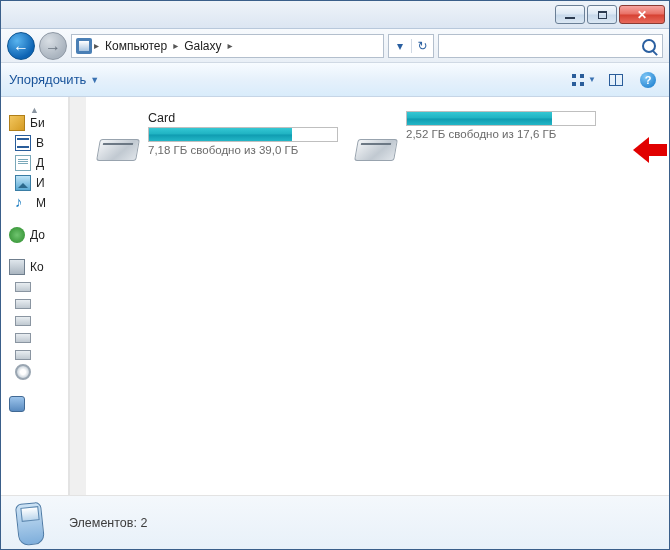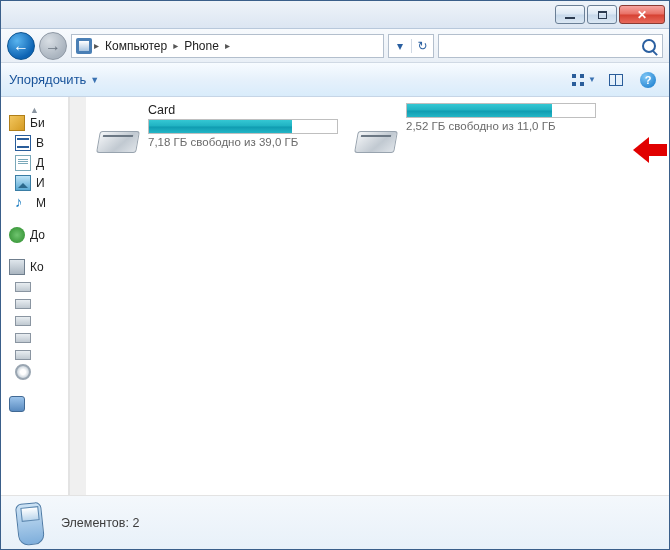--- a/index.html
+++ b/index.html
@@ -103,21 +103,21 @@
   .ic-img::before{content:"";position:absolute;left:2px;bottom:2px;width:0;height:0;border-left:5px solid transparent;border-right:5px solid transparent;border-bottom:5px solid #2d6a8d;}
   .ic-mus{background:transparent;}
   .ic-mus::before{content:"♪";color:#1d7dc1;font-size:15px;line-height:14px;}
   .ic-home{background:radial-gradient(circle,#6fc46f,#2a8a2a);border-radius:50%;}
   .ic-comp{background:linear-gradient(#dfe6ec,#aab5c0);border:1px solid #6f7e8d;box-sizing:border-box;}
   .ic-drv{background:linear-gradient(#e8edf1,#c0c9d1);border:1px solid #8a95a1;box-sizing:border-box;height:10px;margin-top:3px;}
   .ic-cd{border:2px solid #9aa6b2;border-radius:50%;box-sizing:border-box;background:radial-gradient(circle,#fff 30%,#cbd4dc 70%);}
   .ic-ph{background:linear-gradient(#9cc4eb,#5a8bc0);border:1px solid #416994;border-radius:3px;box-sizing:border-box;}
   .scrolltrack{width:17px;background:#f0f0f0;border-left:1px solid #e3e3e3;}
 
-  .content { flex:1; background:#fff; padding:6px 12px 10px 12px; position:relative;}
+  .content { flex:1; background:#fff; padding:14px 12px 10px 12px; position:relative;}
   .tiles { display:flex; gap:18px; width:100%; }
   .tile { display:flex; gap:10px; width:240px; }
   .drive-icon{width:40px;height:36px;margin-top:14px;position:relative;}
   .drive-icon .body3d{position:absolute;bottom:0;left:0;right:0;height:22px;background:linear-gradient(135deg,#f4f6f8,#c1c9d1 60%,#dfe4e9);border:1px solid #98a3ae;border-radius:3px;transform:skewX(-10deg);}
   .drive-icon .slot{position:absolute;bottom:16px;left:5px;right:5px;height:2px;background:#6c7884;transform:skewX(-10deg);}
   .tile-text{display:flex;flex-direction:column;gap:2px;}
   .tile-name{font-size:12.5px;color:#222;}
   .bar{width:190px;height:15px;border:1px solid #bfbfbf;background:#fff;position:relative;}
   .bar-fill{height:100%;background:linear-gradient(to bottom,#34c7d3 0%,#1fb2c2 48%,#0f9bb0 52%,#23b6c6 100%);}
   .tile-free{font-size:11.5px;color:#6a6a6a;}
@@ -127,21 +127,21 @@
   .arrow-marker .head{display:inline-block;width:0;height:0;border-top:13px solid transparent;border-bottom:13px solid transparent;border-right:16px solid #e10000;vertical-align:middle;}
 
   .detailsbar{
     height:54px; border-top:1px solid #e3e3e3;
     background:linear-gradient(to bottom,#f4f8fc,#e8f1f9);
     display:flex; align-items:center; gap:12px; padding:0 10px;
   }
   .phone-large{width:38px;height:44px;position:relative;}
   .phone-large .pbody{position:absolute;inset:2px 6px 0 6px;background:linear-gradient(#cde3f5,#7eaedb);border:1px solid #4d7aa5;border-radius:6px 6px 10px 10px;transform:rotate(-6deg);}
   .phone-large .scr{position:absolute;top:6px;left:10px;right:10px;height:14px;background:linear-gradient(#fff,#bcd6ec);border:1px solid #5e88af;transform:rotate(-6deg);}
-  .details-text{font-size:12.5px;color:#3c3c3c;}
+  .details-text{font-size:12.5px;color:#3c3c3c;margin-left:8px;}
 </style>
 </head>
 <body>
 
 <div class="window">
 
   <div class="titlebar">
     <div class="win-btn">
         <span class="glyph-min"></span>
       </div>
@@ -154,21 +154,21 @@
   </div>
 
   <div class="navbar">
     <div class="nav-back">←</div>
     <div class="nav-fwd">→</div>
     <div class="breadcrumb">
       <span class="bc-icon"></span>
       <span class="crumb-sep">▸</span>
       <span class="crumb">Компьютер</span>
       <span class="crumb-sep">▸</span>
-      <span class="crumb">Phone</span>
+      <span class="crumb">Galaxy</span>
       <span class="crumb-sep">▸</span>
     </div>
     <div class="refresh-group">
       <div class="refresh-btn">▾</div>
       <div class="refresh-btn">↻</div>
     </div>
     <div class="searchbox">
       <span class="search-icon"></span>
     </div>
   </div>
@@ -275,21 +275,21 @@
         </div>
         <div class="tile">
           <div class="drive-icon">
             <div class="body3d"></div>
               <div class="slot"></div>
           </div>
           <div class="tile-text">
             <div class="bar">
               <div class="bar-fill" style="width:77%"></div>
             </div>
-            <div class="tile-free">2,52 ГБ свободно из 11,0 ГБ</div>
+            <div class="tile-free">2,52 ГБ свободно из 17,6 ГБ</div>
           </div>
         </div>
       </div>
 
       <div class="arrow-marker">
         <span class="head"></span><span class="stem"></span>
       </div>
     </div>
   </div>
 

